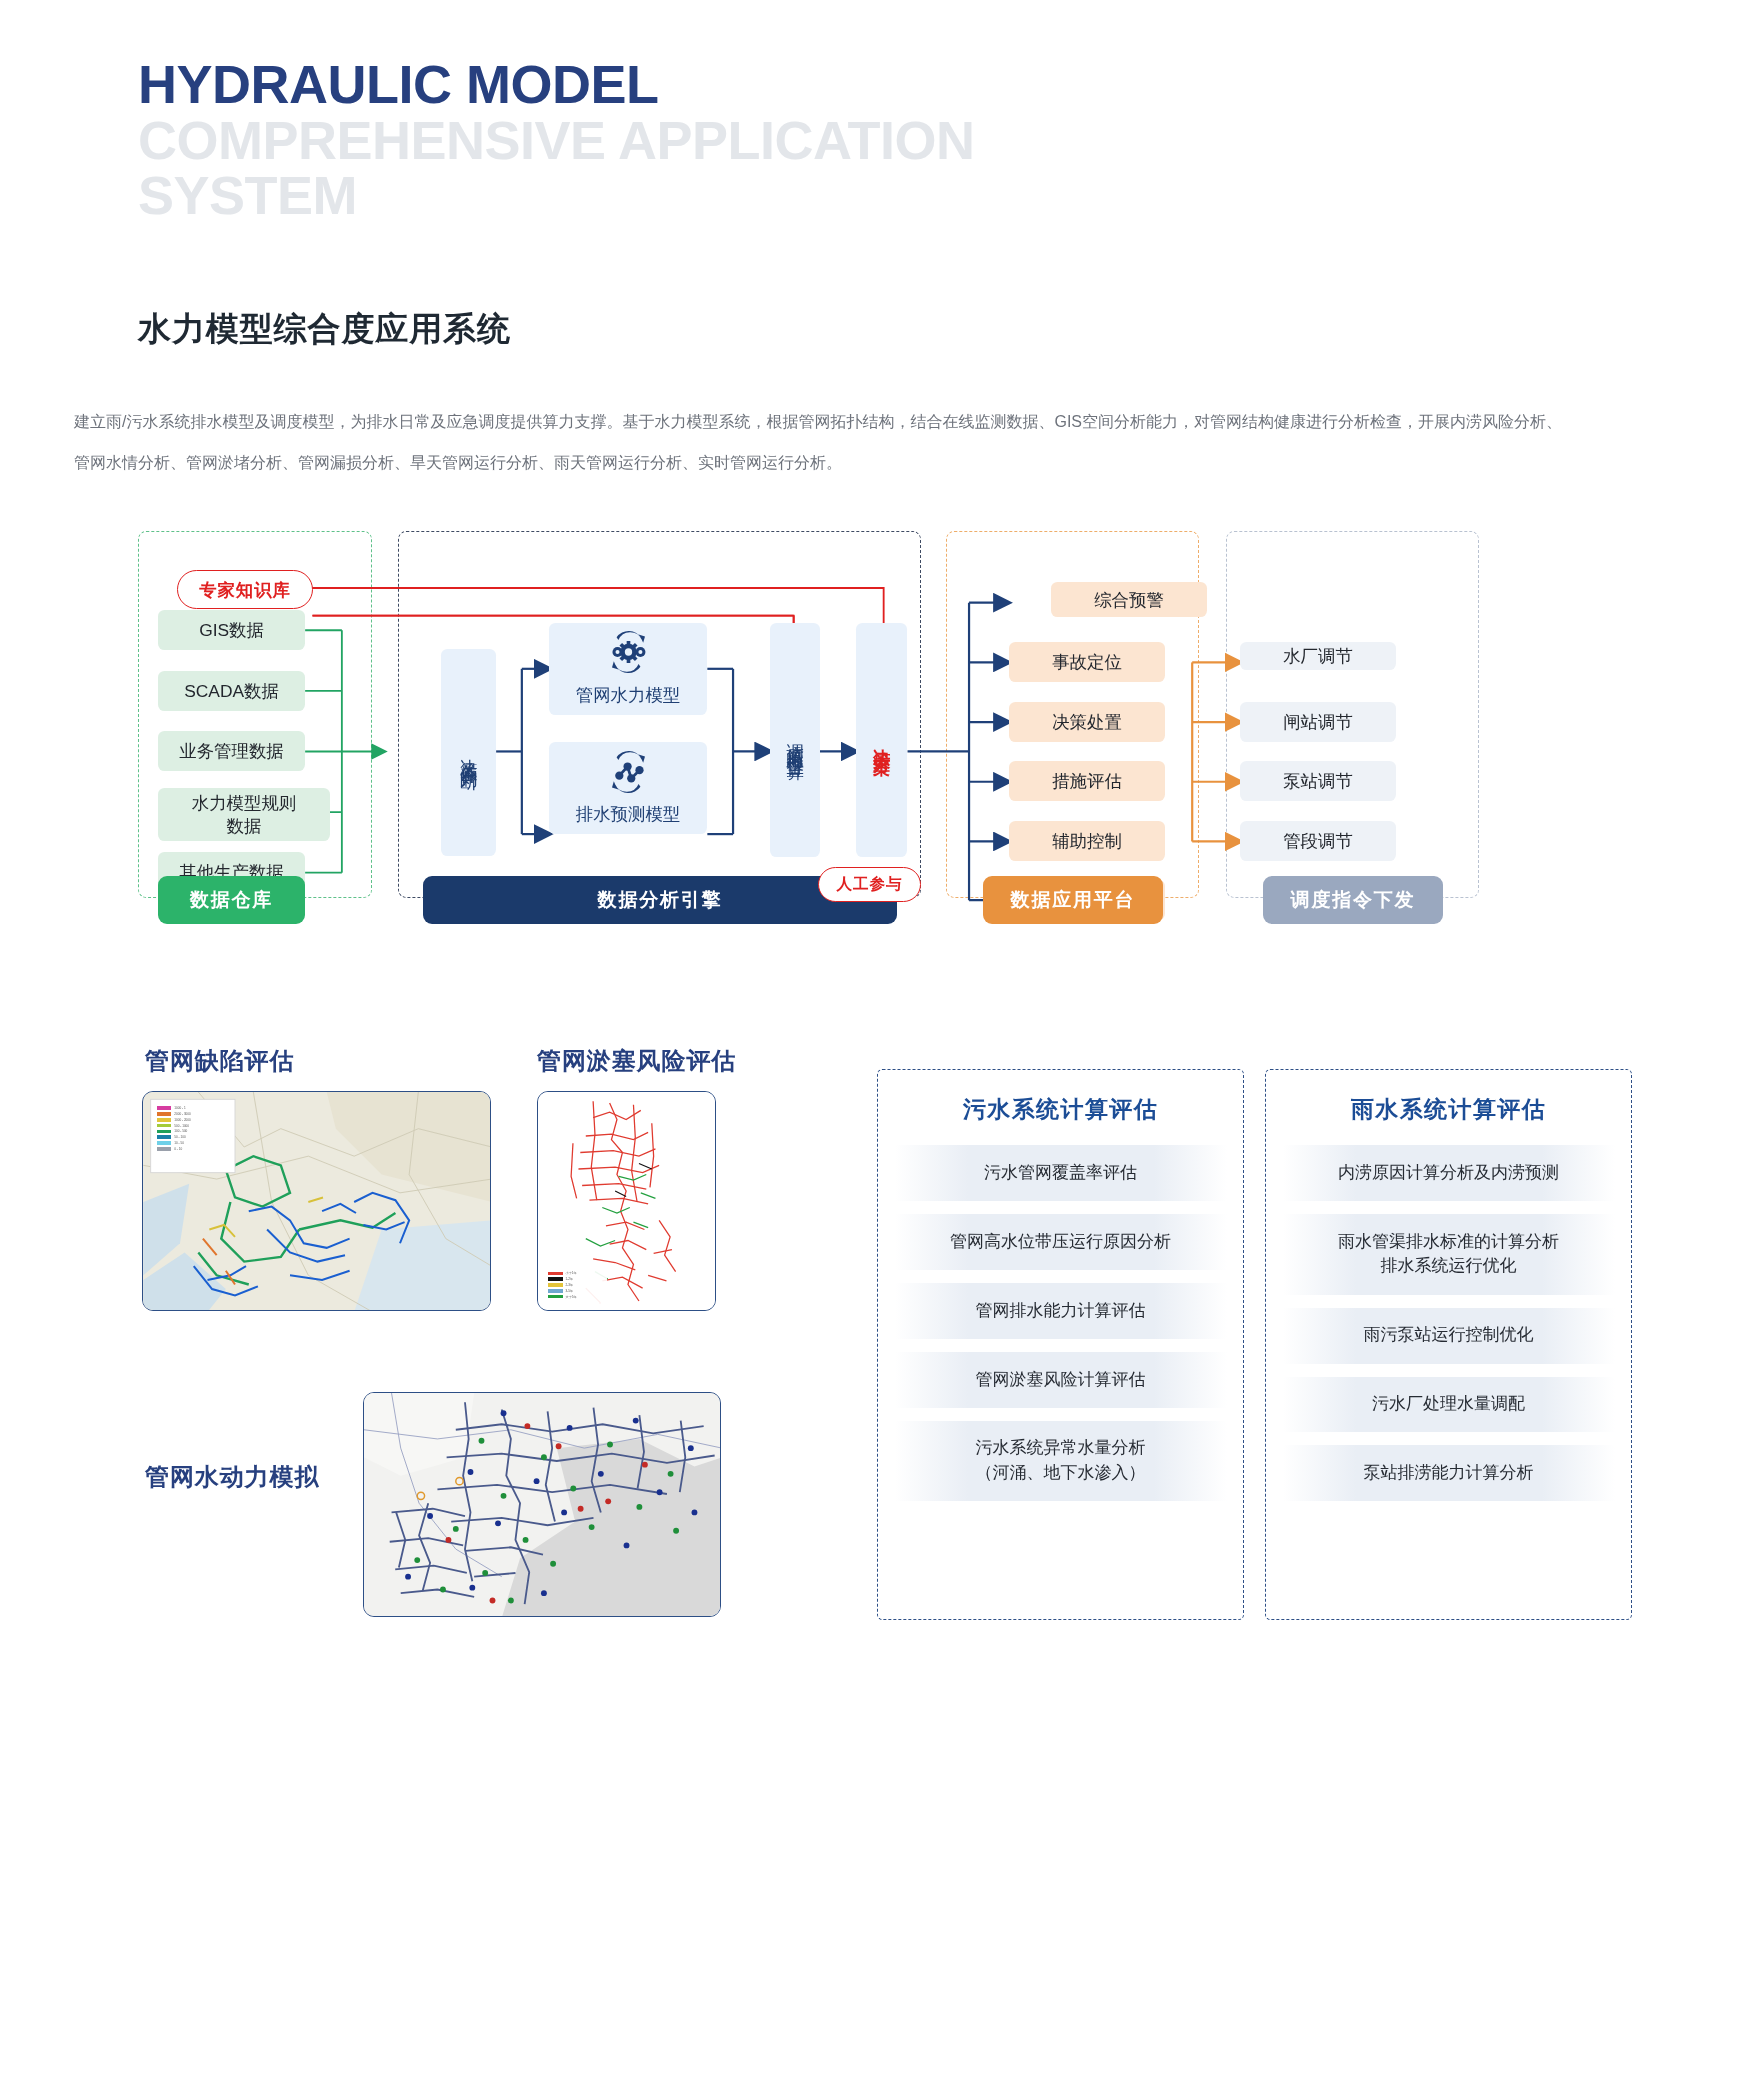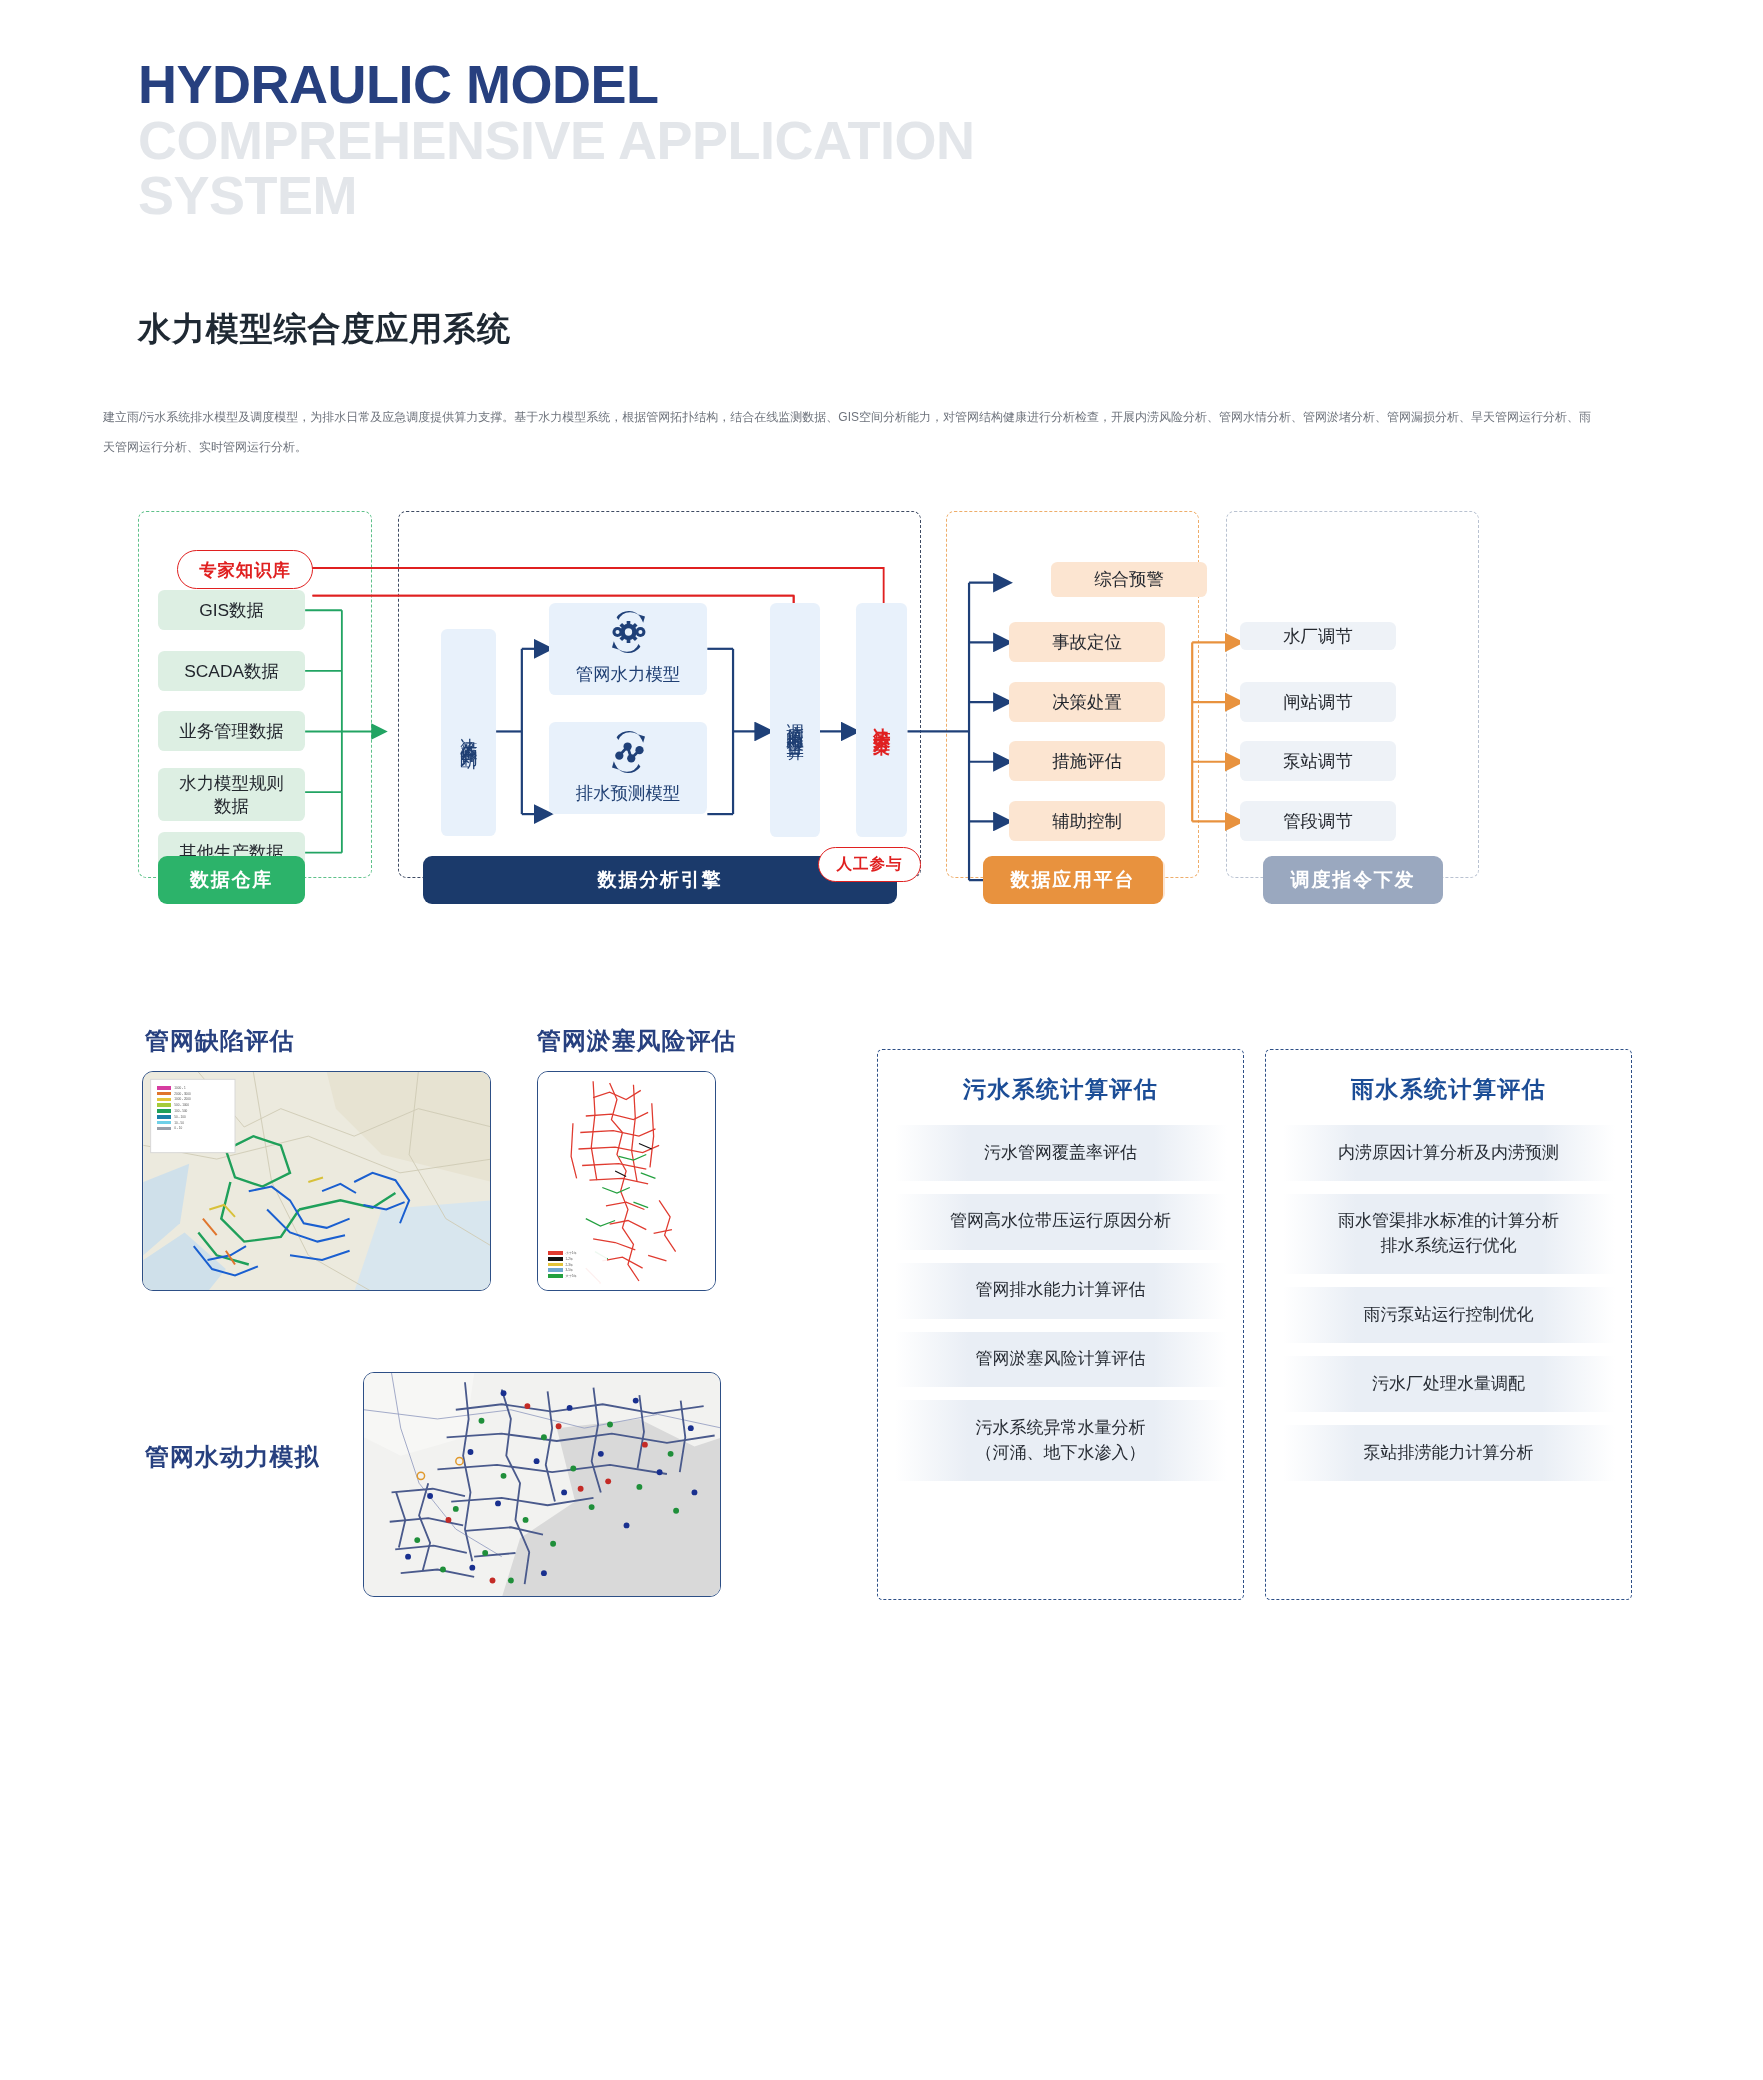--- a/index.html
+++ b/index.html
@@ -24,23 +24,23 @@
     max-width: 1065px;
   }
 
   .cn-title {
     margin: 83px 17px 0 138px;
     font-size: 33px; font-weight: 800; color: #1f2933;
     letter-spacing: 0.9px;
   }
 
   .intro {
-    margin: 50px 0 0 103px;
+    margin: 50px 0 0 74px;
     width: 1488px;
-    font-size: 12px; line-height: 2.55;
+    font-size: 16px; line-height: 2.55;
     color: #6e737c; text-align: justify;
   }
 
   
   .diagram {
     position: relative;
     margin: 48px 0 0 138px;
     width: 1506px; height: 395px;
   }
   .col-box {
@@ -208,21 +208,21 @@
         <path d="M714,92 H190"></path>
         <path d="M714,92 V180" marker-end="url(#ar-red)"></path>
       </g>
     </svg>
 
     <div class="pill-kb" style="left:39px; top:39px; width:136px; height:39px;">专家知识库</div>
 
     <div class="node green" style="left:20px; top:79px;  width:147px; height:40px;">GIS数据</div>
     <div class="node green" style="left:20px; top:140px; width:147px; height:40px;">SCADA数据</div>
     <div class="node green" style="left:20px; top:200px; width:147px; height:40px;">业务管理数据</div>
-    <div class="node green" style="left:20px; top:257px; width:147px; height:53px; white-space:pre-line;">水力模型规则
+    <div class="node green" style="left:20px; top:257px; width:172px; height:53px; white-space:pre-line;">水力模型规则
 数据</div>
     <div class="node green" style="left:20px; top:321px; width:147px; height:40px;">其他生产数据</div>
 
     <div class="node blue vert" style="left:303px; top:118px; width:55px;  height:207px;">决策条件判断</div>
 
     <div class="node blue" style="left:411px; top:92px; width:158px; height:92px; align-items:flex-end; padding-bottom:9.2px;">管网水力模型</div>
     <div class="icon-box" style="left:463px; top:99px; width:55px; height:44px;">
       <svg width="55" height="44" viewBox="0 0 60 48">
         <g fill="#1f4078">
           <path d="M17 8 A16 16 0 0 1 44 9 L41 5 L48 7 L46 14 L44.5 10.5 A14 14 0 0 0 19 11 Z"></path>

